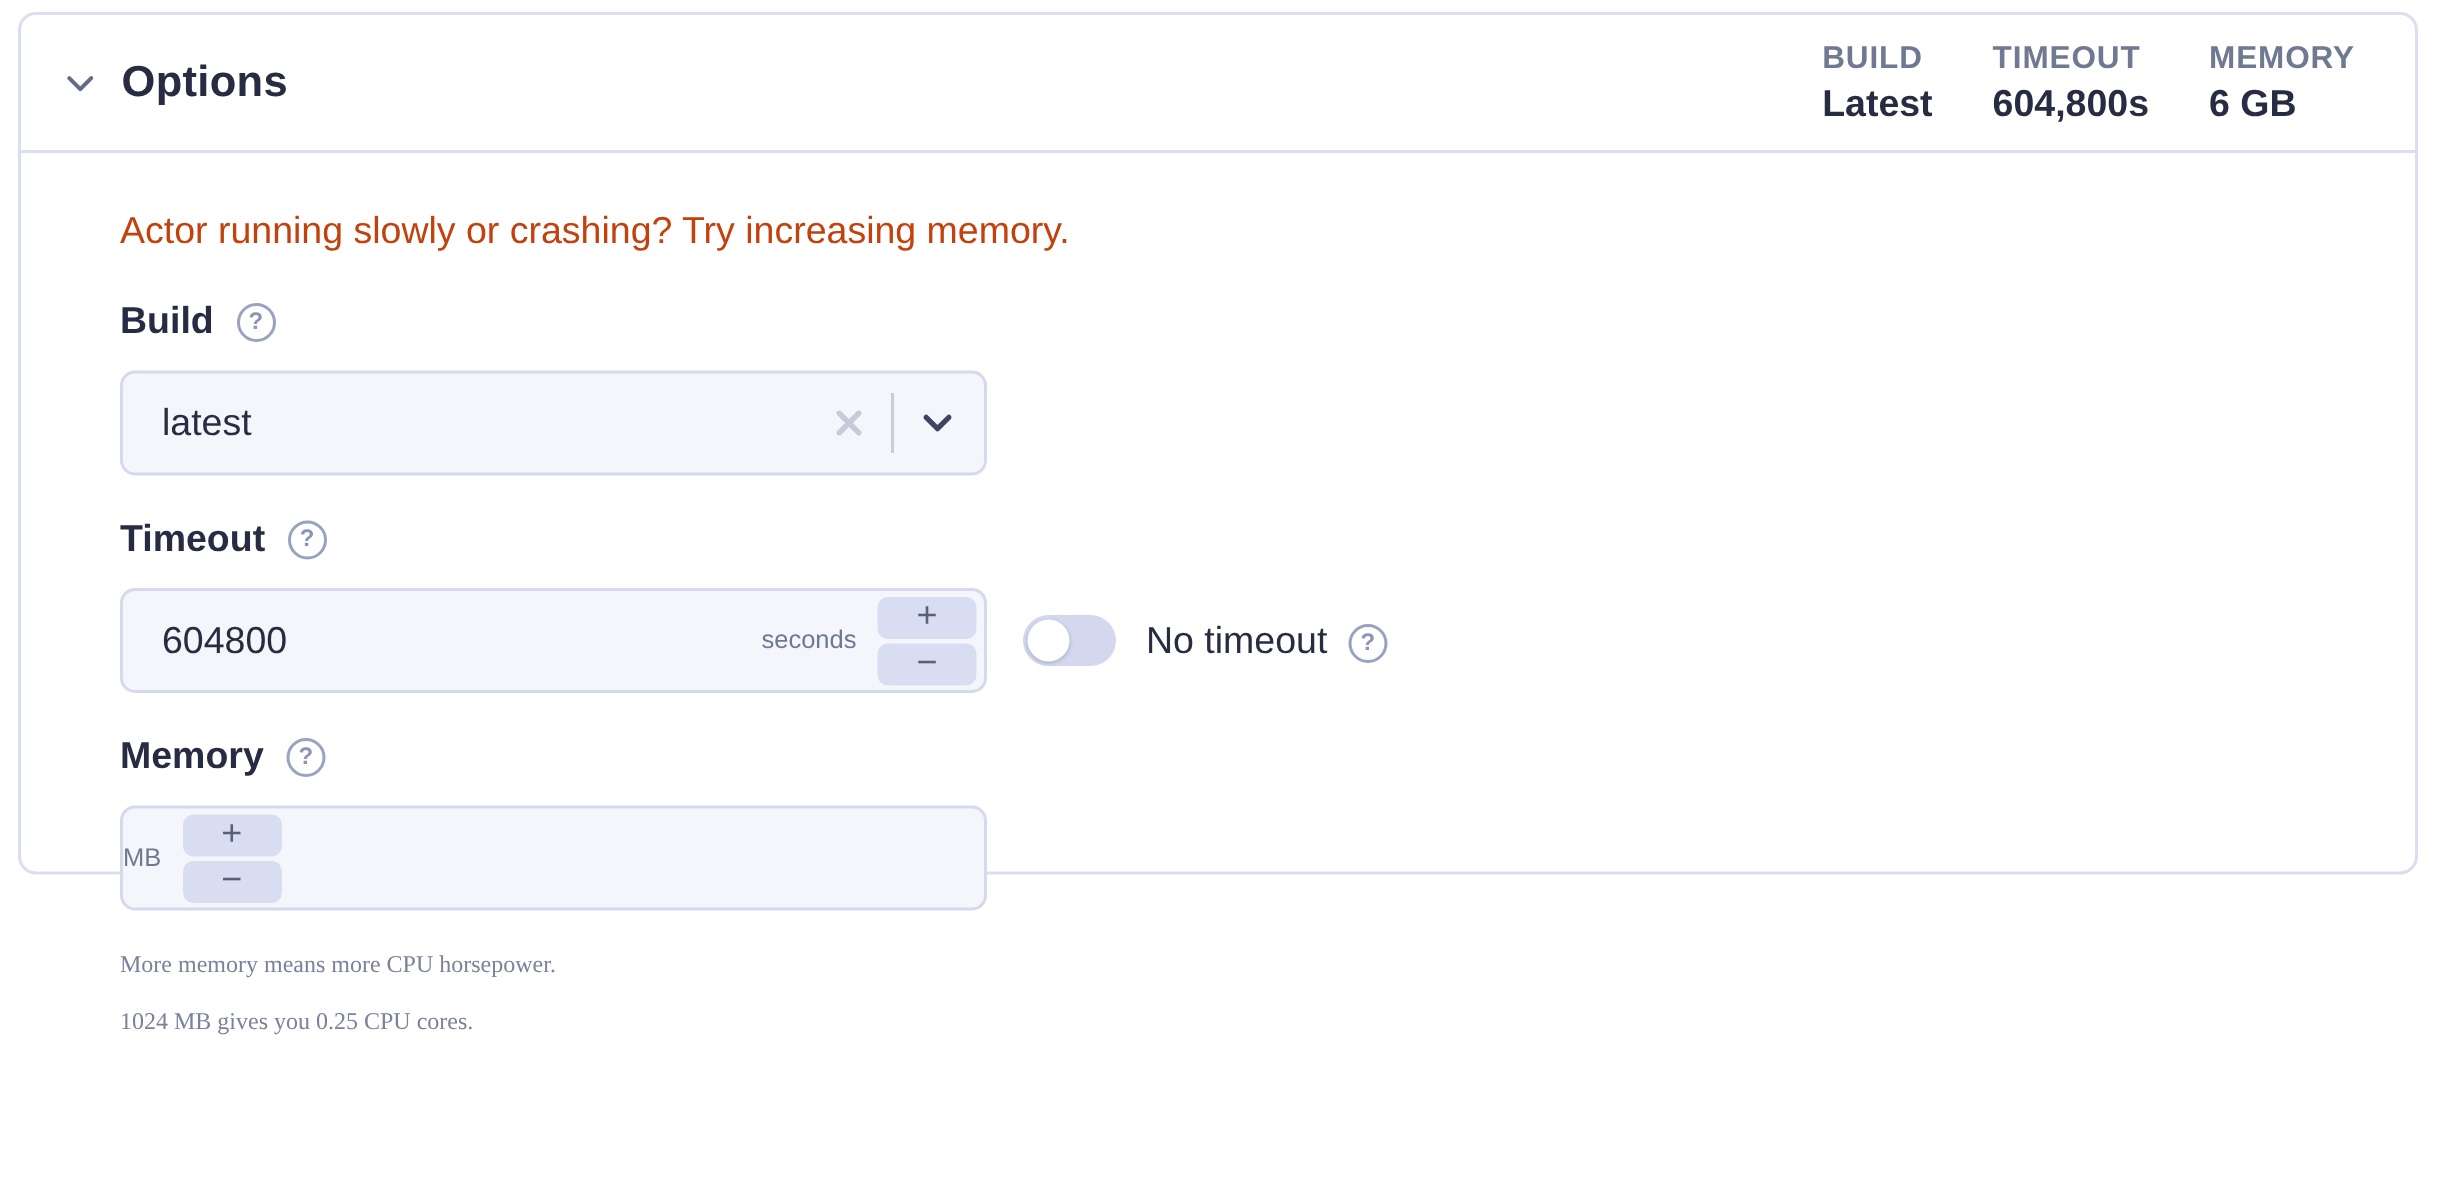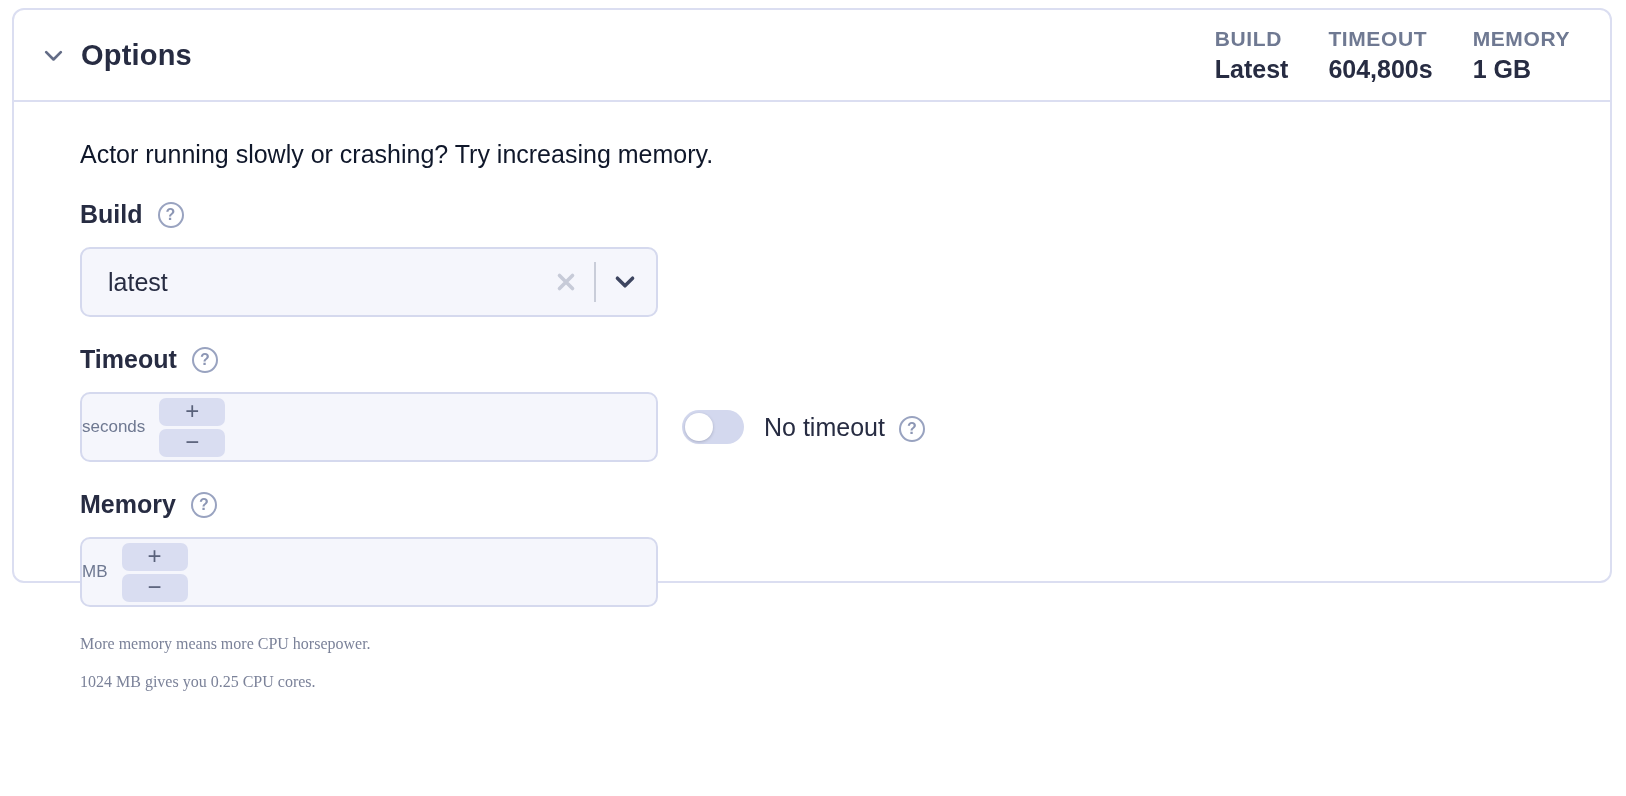--- a/index.html
+++ b/index.html
@@ -40,21 +40,21 @@
     color: #6f7992; letter-spacing: 0.6px;
   }
   .stat-value {
     font-size: 25px; font-weight: 700;
     color: #272c42; margin-top: 4px;
   }
   
   .body { padding: 38px 40px 0 66px; }
   .intro {
     margin: 0 0 30px 0;
-    font-size: 25px; color: #0f172a;
+    font-size: 25px; color: #c2410c;
   }
   .field { margin-bottom: 27px; }
   .field-label {
     display: flex; align-items: center; gap: 15px;
     font-size: 25px; font-weight: 700; color: #272c42;
     margin-bottom: 17px; line-height: 31px;
   }
   .help-icon {
     width: 26px; height: 26px; flex-shrink: 0;
     border: 2px solid #99a3c0; border-radius: 50%;
@@ -135,21 +135,21 @@
       <div class="stat">
         <span class="stat-label">BUILD</span>
         <span class="stat-value">Latest</span>
       </div>
       <div class="stat">
         <span class="stat-label">TIMEOUT</span>
         <span class="stat-value">604,800s</span>
       </div>
       <div class="stat">
         <span class="stat-label">MEMORY</span>
-        <span class="stat-value">1 GB</span>
+        <span class="stat-value">6 GB</span>
       </div>
     </div>
   </div>
 
   <div class="body">
 
     <p class="intro">Actor running slowly or crashing? Try increasing memory.</p>
 
     <div class="field">
       <div class="field-label">
@@ -176,20 +176,21 @@
 
     <div class="field">
       <div class="field-label">
         <span>Timeout</span>
         <span class="help-icon">
           <span>?</span>
         </span>
       </div>
       <div class="control-row">
         <div class="input-shell">
+          <input class="text-input" type="text" value="604800" style="">
           <span class="unit">seconds</span>
           <span class="steppers">
             <button class="stepper-btn">
               <span>+</span>
             </button>
             <button class="stepper-btn">
               <span>−</span>
             </button>
           </span>
         </div>

